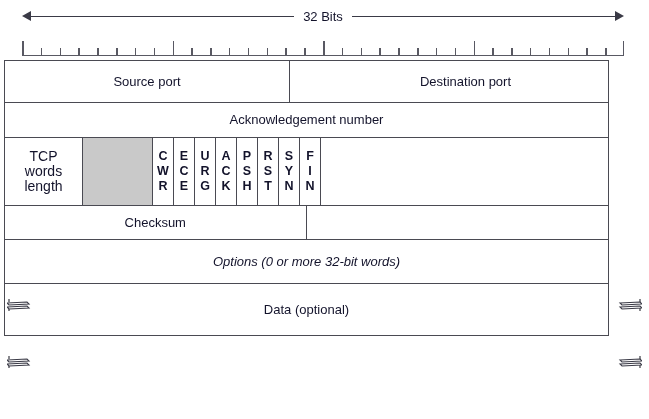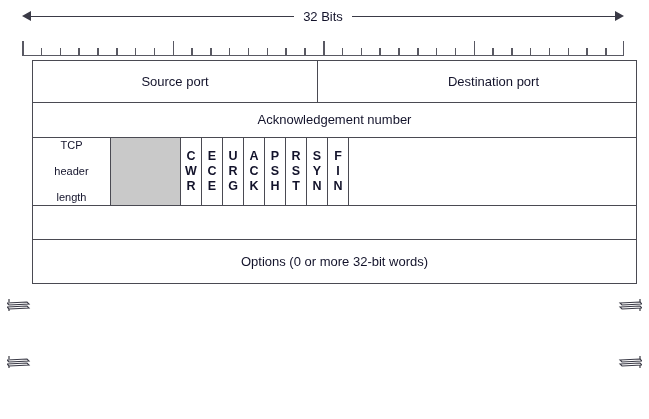--- a/index.html
+++ b/index.html
@@ -78,21 +78,21 @@
     bottom: 0;
     width: 1.5px;
     background: #595963;
   }
   .tick.minor { height: 8px; }
   .tick.major { height: 15px; }
 
   
   .frame {
     position: absolute;
-    left: 32px;
+    left: 4px;
     top: 60px;
     width: 605px;
     border: 1.5px solid #4a4a52;
     border-bottom: none;
     box-sizing: border-box;
   }
   .row {
     display: flex;
     border-bottom: 1.5px solid #4a4a52;
     box-sizing: border-box;
@@ -109,31 +109,31 @@
   }
   .half-left  { width: 50%; border-right: 1.5px solid #4a4a52; }
   .half-right { width: 50%; margin-left: 33px; }
   .full { width: 100%; }
 
   .r-ports   { height: 42px; }
   .r-seq     { height: 35px; }
   .r-ack     { height: 35px; }
   .r-flags   { height: 68px; }
   .r-cksum   { height: 34px; }
-  .r-options { height: 44px; }
+  .r-options { height: 44px; font-style: italic; }
   .r-data    { height: 52px; }
 
   
   .hdrlen {
     width: 78px;
     border-right: 1.5px solid #4a4a52;
     flex-direction: column;
-    justify-content: space-between;
+    justify-content: center;
     line-height: 15px;
-    font-size: 11px;
+    font-size: 14px;
   }
   .reserved {
     width: 70px;
     background: #c9c9c9;
     border-right: 1.5px solid #4a4a52;
   }
   .flagbox {
     width: 21px;
     border-right: 1.5px solid #4a4a52;
     flex-direction: column;
@@ -217,21 +217,21 @@
 
 
     <div class="row r-ack">
       <div class="cell full">Acknowledgement number</div>
     </div>
 
     <div class="row r-flags">
 
       <div class="cell hdrlen">
         <span>TCP</span>
-        <span>header</span>
+        <span>words</span>
         <span>length</span>
       </div>
 
       <div class="cell reserved"></div>
 
       <div class="cell flagbox">
         <span>C</span>
         <span>W</span>
         <span>R</span>
       </div>
@@ -274,26 +274,30 @@
 
       <div class="cell flagbox">
         <span>F</span>
         <span>I</span>
         <span>N</span>
       </div>
 
     </div>
 
     <div class="row r-cksum">
+      <div class="cell half-left">Checksum</div>
     </div>
 
     <div class="row r-options">
       <div class="cell full">Options (0 or more 32-bit words)</div>
     </div>
 
+    <div class="row r-data">
+      <div class="cell full">Data (optional)</div>
+    </div>
 
   </div>
 
   <svg class="brk brk-l" style="top:296px;" viewBox="0 0 26 18">
     <path d="M2 3 L2 6 M2 15 L2 12" stroke="#4a4a52" stroke-width="1.3" fill="none"></path>
     <path d="M0 7 L20 6 L22 8 L2 9 Z" fill="#ffffff" stroke="#3a3a46" stroke-width="1.1"></path>
     <path d="M0 11 L20 10 L22 12 L2 13 Z" fill="#ffffff" stroke="#3a3a46" stroke-width="1.1"></path>
   </svg>
   <svg class="brk brk-r" style="top:296px;" viewBox="0 0 26 18">
     <path d="M24 3 L24 6 M24 15 L24 12" stroke="#4a4a52" stroke-width="1.3" fill="none"></path>

